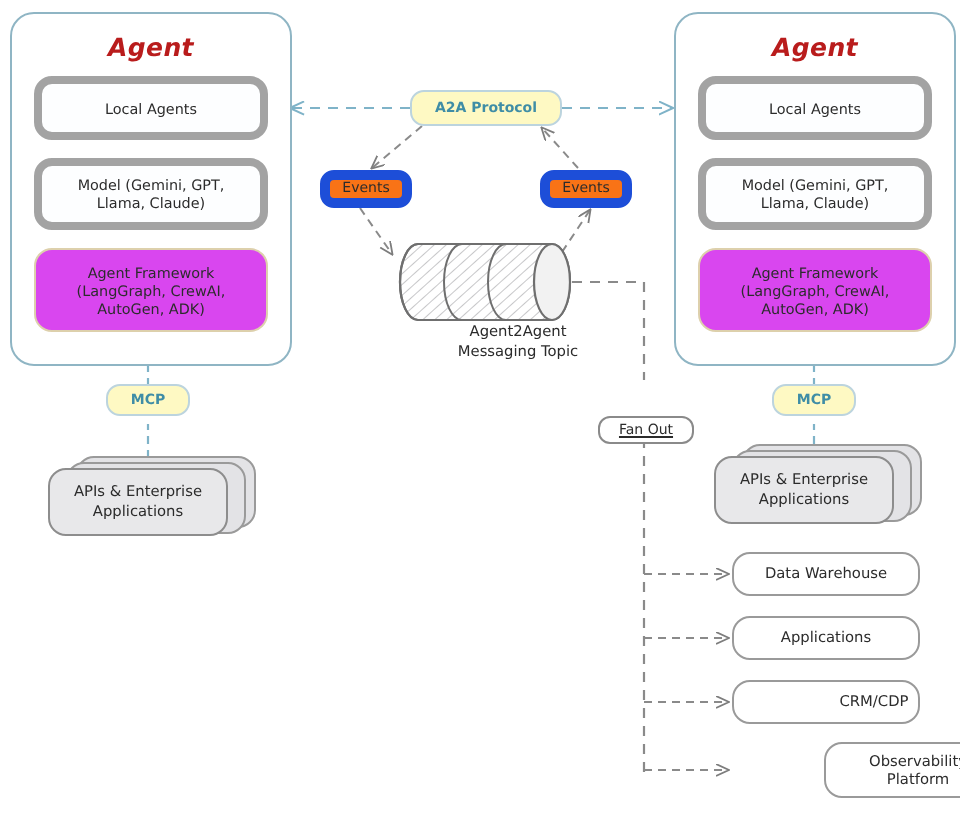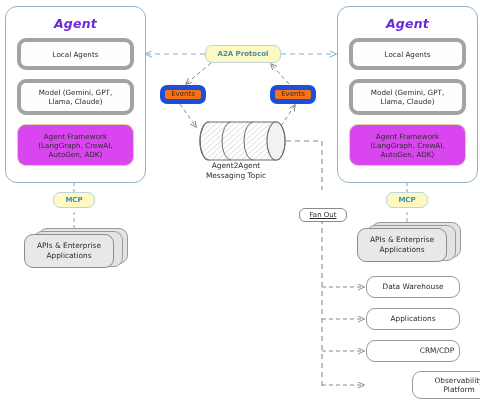--- a/index.html
+++ b/index.html
@@ -46,21 +46,21 @@
     z-index: 1;
   }
   .agent-title {
     position: absolute;
     left: 0; right: 0;
     top: 9px;
     text-align: center;
     font-size: 12.5px;
     font-style: italic;
     font-weight: bold;
-    color: #6d28d9;
+    color: #b91c1c;
     letter-spacing: .2px;
   }
 
   
   .inner-box {
     border: 4px solid #a3a3a3;
     border-radius: 9px;
     background: #fdfeff;
     font-size: 7.2px;
     padding: 2px 4px;
@@ -247,21 +247,21 @@
   </div>
 
   <div class="node pill" style="left:160px; top:85px; width:46px; height:19px;">
     <span>Events</span>
   </div>
 
   <div class="node pill" style="left:270px; top:85px; width:46px; height:19px;">
     <span>Events</span>
   </div>
 
-  <div class="cyl-caption" style="left:189px; top:161px; width:94px;">
+  <div class="cyl-caption" style="left:212px; top:161px; width:94px;">
     <span>Agent2Agent<br>Messaging Topic</span>
   </div>
 
   <div class="node pill accent" style="left:53px; top:192px; width:42px; height:16px;">
     <span>MCP</span>
   </div>
 
   <div class="node pill accent" style="left:386px; top:192px; width:42px; height:16px;">
     <span>MCP</span>
   </div>

